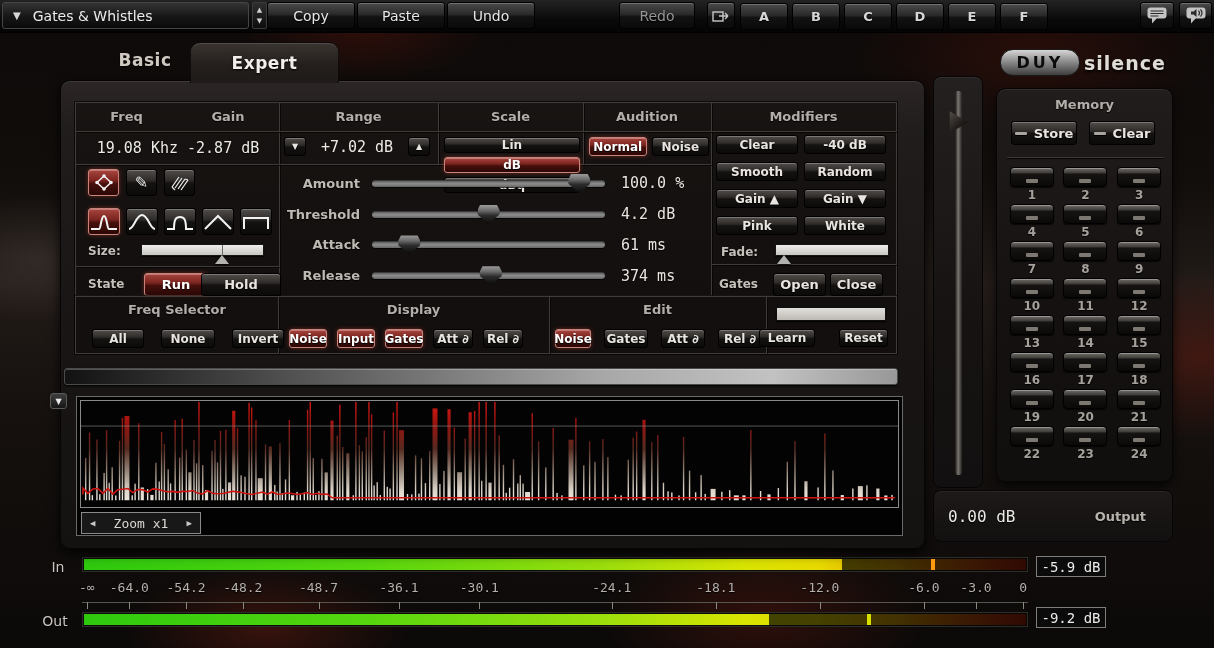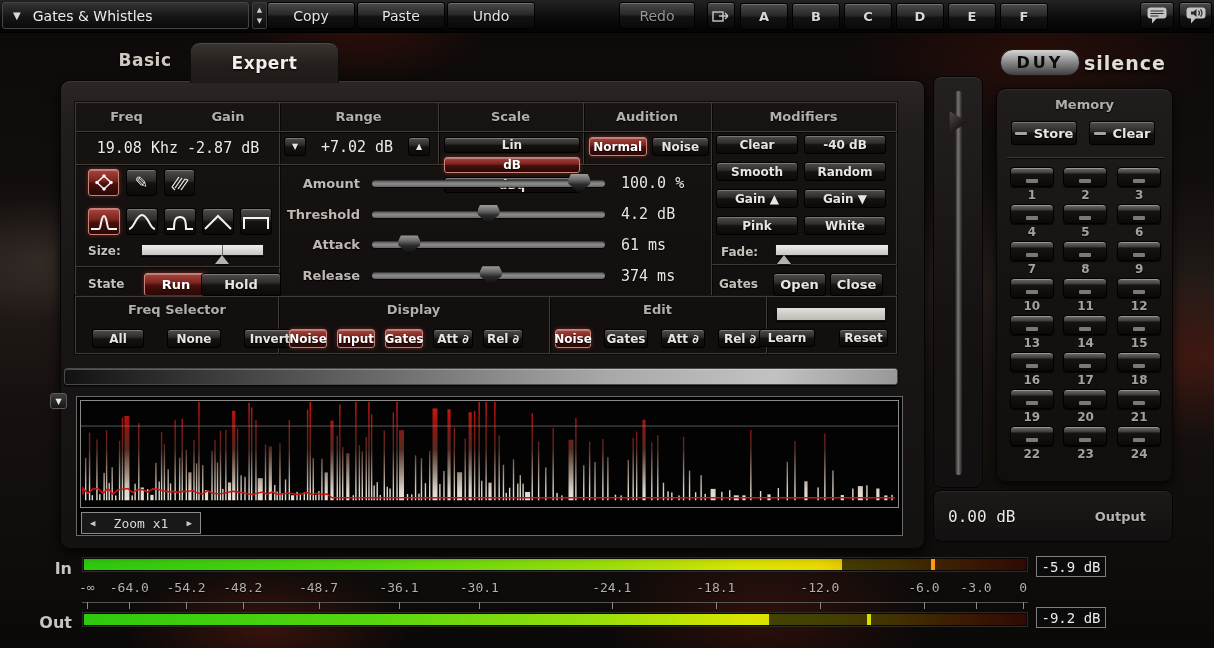--- a/index.html
+++ b/index.html
@@ -101,21 +101,21 @@
     background:linear-gradient(180deg,#9c9c9c 0%,#6a6a6a 30%,#2c2c2c 55%,#0a0a0a 100%);
     clip-path:polygon(12% 0,88% 0,100% 28%,100% 52%,50% 100%,0 52%,0 28%);
     filter:drop-shadow(0 1px 1px #000);}
   .slider-value{margin-left:16px;font-family:"DejaVu Sans Mono",monospace;font-size:15px;color:#e8e5e0;
     text-shadow:0 1px 1px #000;}
 
   
   #modifier-grid{position:absolute;left:640px;top:32px;display:grid;
     grid-template-columns:82px 82px;grid-auto-rows:19px;column-gap:6px;row-gap:8px;}
   
-  #freqsel-btns{position:absolute;left:16px;top:32px;display:flex;gap:23px;}
+  #freqsel-btns{position:absolute;left:16px;top:32px;display:flex;gap:17px;}
   #display-btns{position:absolute;left:213px;top:32px;display:flex;gap:10px;}
   #edit-btns{position:absolute;left:479px;top:32px;display:flex;gap:13px;}
   #learn-bar{position:absolute;left:700px;top:10px;width:110px;height:14px;
     background:linear-gradient(180deg,#e2e0dc,#bdbab5);border:1px solid #0e0e0e;box-sizing:border-box;
     box-shadow:0 1px 1px rgba(0,0,0,.8);}
 
   
   #scrollbar{position:absolute;left:64px;top:368px;width:834px;height:17px;border-radius:3px;z-index:2;
     background:linear-gradient(90deg,#121212 0%,#2e2e2e 12%,#6f6f6f 40%,#a8a8a8 65%,#c2c2c2 85%,#989898 100%);
     border:1px solid #4a4a4a;box-sizing:border-box;box-shadow:inset 0 1px 0 rgba(255,255,255,.25),0 1px 2px #000;}
@@ -166,21 +166,21 @@
     text-shadow:0 1px 1px #000;}
 
   
   .meter{position:absolute;left:82px;width:946px;height:15px;background:#0c0c0a;border:1px solid #2c2c28;
     box-sizing:border-box;overflow:hidden;}
   .meter-grad{position:absolute;inset:1px;
     background:linear-gradient(90deg,#2ec90e 0%,#55d60e 30%,#9ade0c 55%,#d8e402 70%,#e8da00 78%,#e0a405 86%,#c44a08 94%,#a01408 100%);}
   .meter-dim{position:absolute;top:0;bottom:0;right:0;background:rgba(6,6,2,.72);}
   .meter-peak{position:absolute;top:1px;bottom:1px;width:4px;margin-left:-2px;}
   #in-meter{top:557px;} #out-meter{top:612px;}
-  #in-label,#out-label2{position:absolute;font-weight:bold;font-size:16px;color:#c8c4c0;text-align:right;
+  #in-label,#out-label2{position:absolute;font-weight:normal;font-size:14px;color:#c8c4c0;text-align:center;
     text-shadow:0 1px 1px #000;}
   #in-label{left:44px;top:559px;width:28px;} #out-label2{left:38px;top:613px;width:34px;}
   #meter-scale{position:absolute;left:82px;top:578px;width:946px;height:30px;}
   #meter-scale .baseline{position:absolute;left:0;top:24px;width:100%;height:1px;background:#56564f;}
   .scale-label{position:absolute;top:2px;transform:translateX(-50%);font-size:13px;color:#b4b0ab;
     text-shadow:0 1px 1px #000;white-space:nowrap;}
   .scale-tick{position:absolute;top:24px;width:1px;height:7px;background:#8a8a82;}
   .vbox{position:absolute;left:1036px;width:70px;height:21px;background:#0b0b0b;border:1px solid #7e7e7a;
     box-sizing:border-box;display:flex;align-items:center;justify-content:center;font-size:14px;color:#eceae6;}
   #in-value{top:556px;} #out-value{top:607px;}

